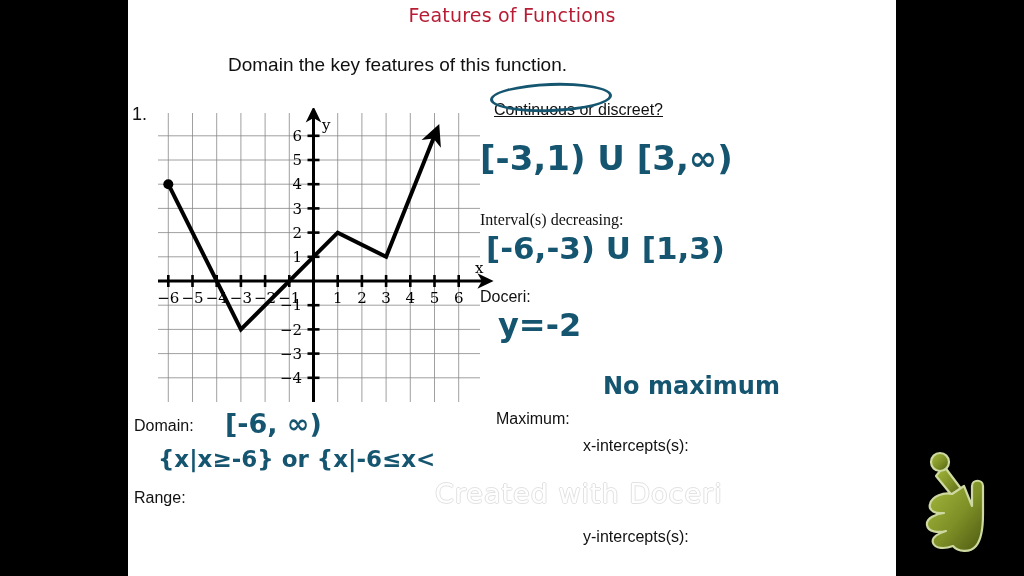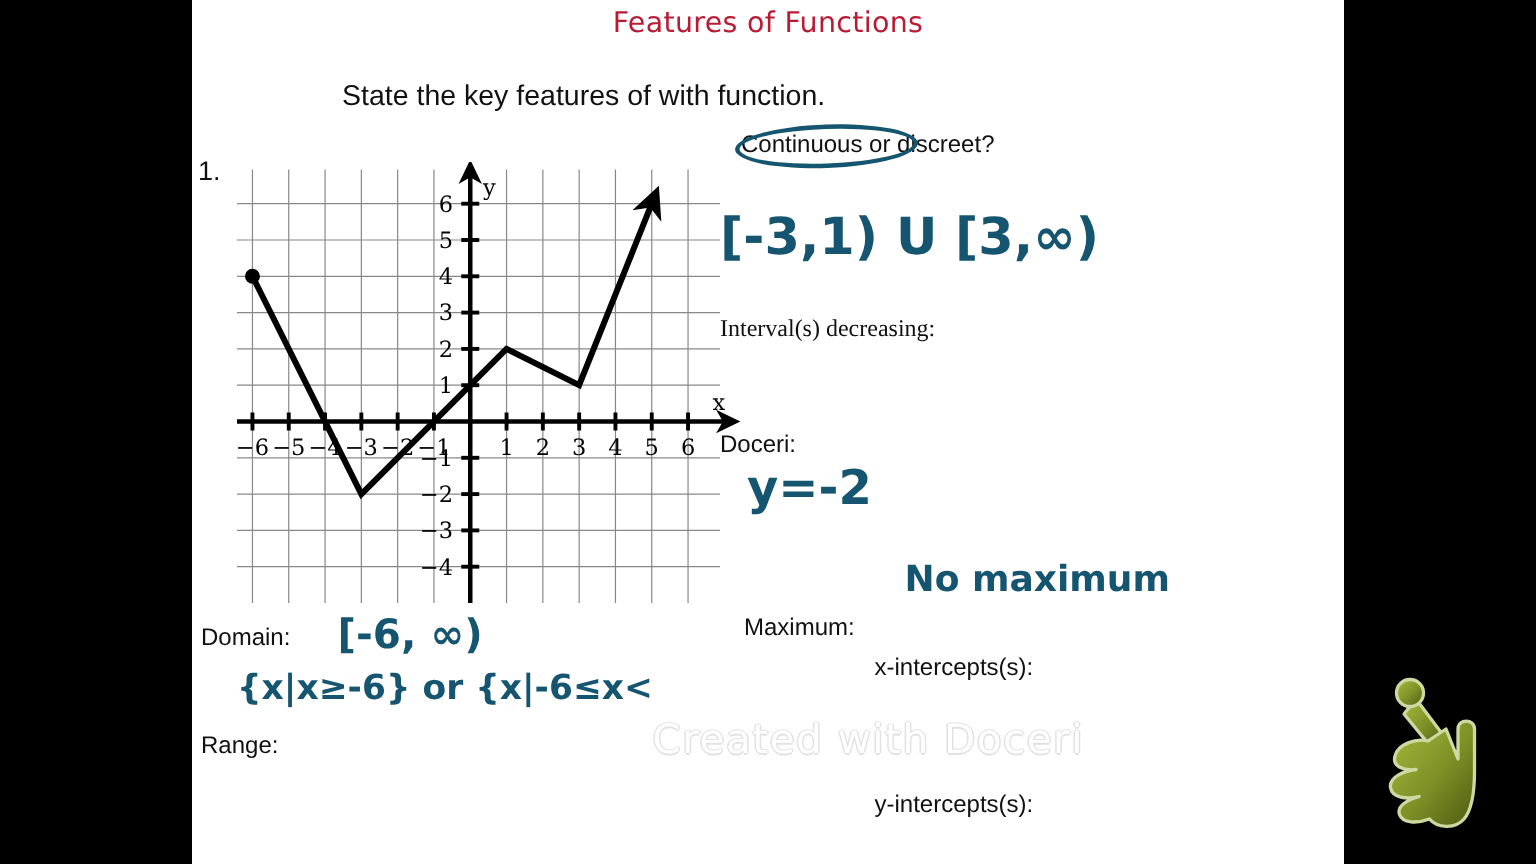--- a/index.html
+++ b/index.html
@@ -131,21 +131,21 @@
 <body>
 
 <div id="screen">
 
   <div class="bar" id="bar-left"></div>
   <div class="bar" id="bar-right"></div>
 
   <div id="slide">
 
     <div class="title">Features of Functions</div>
-    <div class="prompt">State the key features of with function.</div>
+    <div class="prompt">Domain the key features of this function.</div>
     <div class="q-number">1.</div>
 
     <div id="graph">
       <svg width="344" height="300" viewBox="0 0 344 300">
         <defs>
           <marker id="arrowhead" markerWidth="7" markerHeight="7" refX="2.2" refY="3.0" orient="auto" markerUnits="strokeWidth">
             <path d="M0,0.4 L5.4,3.0 L0,5.6 L1.5,3.0 Z" fill="#000"></path>
           </marker>
         </defs>
 
@@ -235,26 +235,27 @@
 
         <text x="172" y="22" font-family="DejaVu Serif, serif" font-size="15" fill="#000">y</text>
         <text x="325" y="165" font-family="DejaVu Serif, serif" font-size="15" fill="#000">x</text>
 
         <polyline points="18.3,76.2 90.9,221.4 187.7,124.6 236.1,148.8 284.5,27.8" fill="none" stroke="#000000" stroke-width="4" stroke-linejoin="miter" stroke-linecap="butt" marker-end="url(#arrowhead)"></polyline>
 
         <circle cx="18.3" cy="76.2" r="5" fill="#000000"></circle>
       </svg>
     </div>
 
-    <div class="lbl" style="left:366px; top:88px;">Continuous or discreet?</div>
+    <div class="lbl" style="left:366px; top:101px;text-decoration:underline;">Continuous or discreet?</div>
     <div id="continuous-circle"></div>
 
     <div class="ink" style="left:352px; top:138px; font-size:34px;">[-3,1) U [3,∞)</div>
 
     <div class="lbl" style="left:352px; top:211px;font-family:Liberation Serif, serif;">Interval(s) decreasing:</div>
+    <div class="ink" style="left:358px; top:230px; font-size:31px;">[-6,-3) U [1,3)</div>
 
     <div class="lbl" style="left:352px; top:288px;">Doceri:</div>
     <div class="ink" style="left:370px; top:306px; font-size:32px;">y=-2</div>
 
     <div class="lbl" style="left:368px; top:378px;margin-top:32px;">Maximum:</div>
     <div class="ink" style="left:475px; top:372px; font-size:24px;">No maximum</div>
 
     <div class="lbl" style="left:6px; top:417px;">Domain:</div>
     <div class="ink" style="left:97px; top:408px; font-size:27px;">[-6, ∞)</div>
     <div class="ink" style="left:30px; top:446px; font-size:23px;">{x|x≥-6} or {x|-6≤x&lt;</div>

